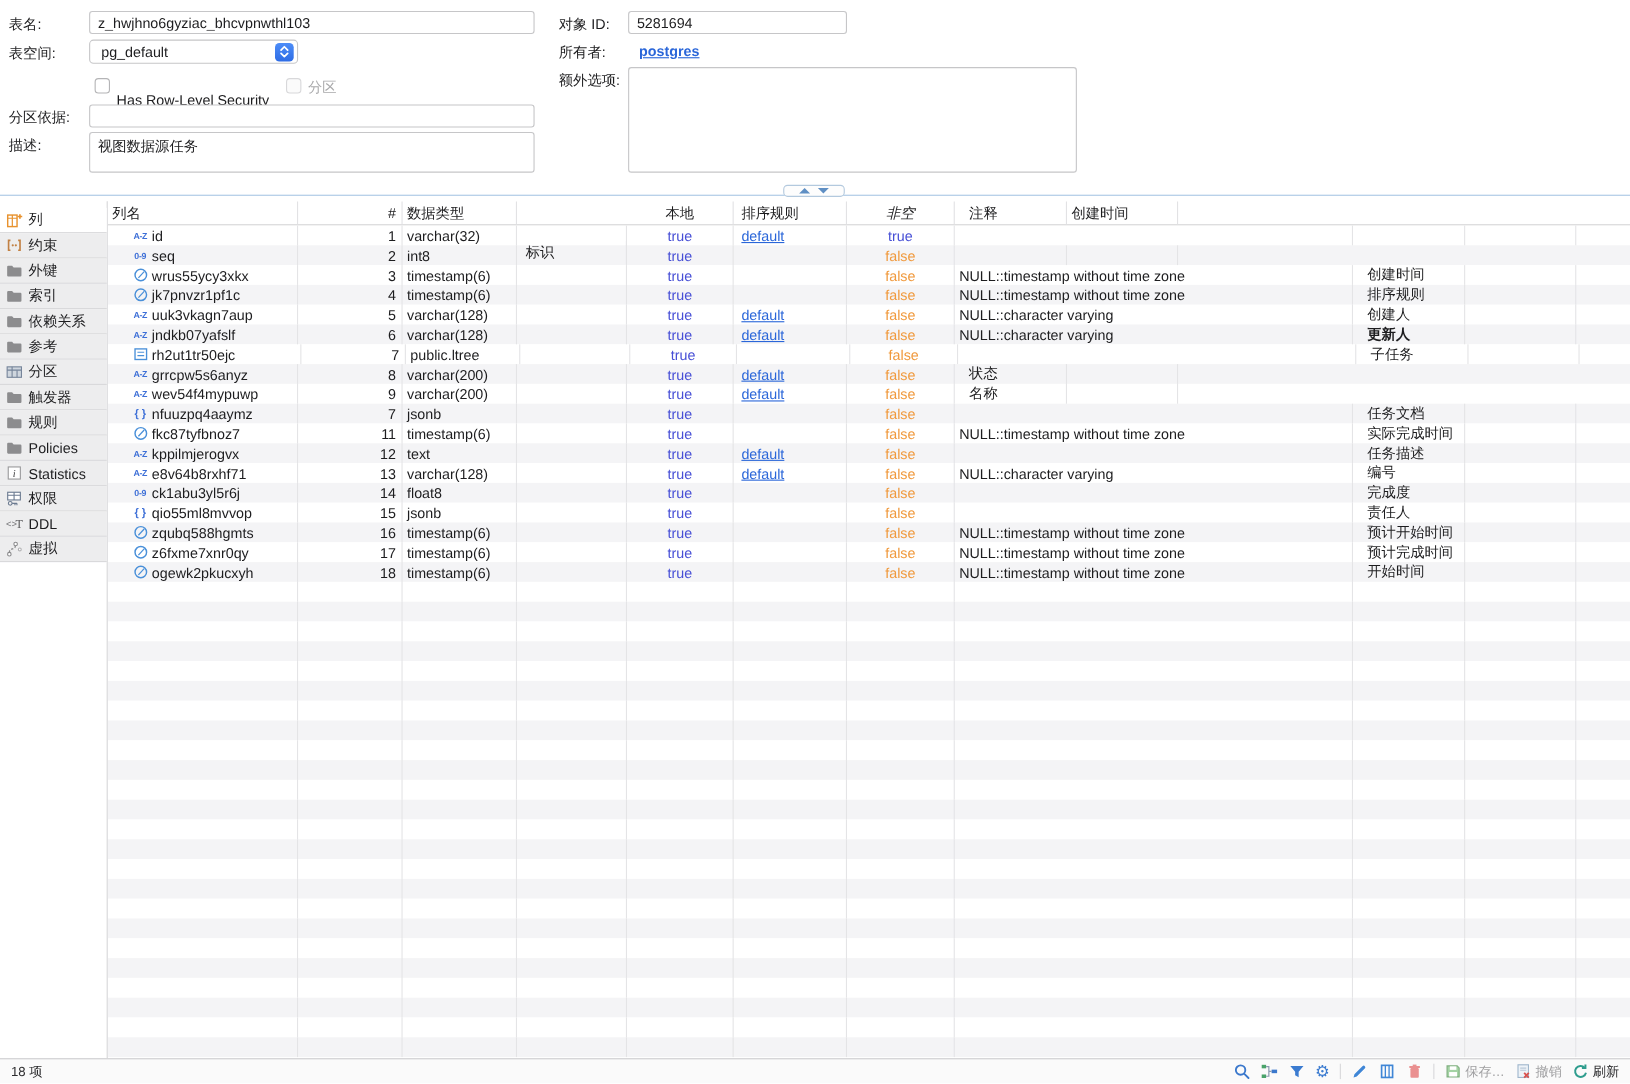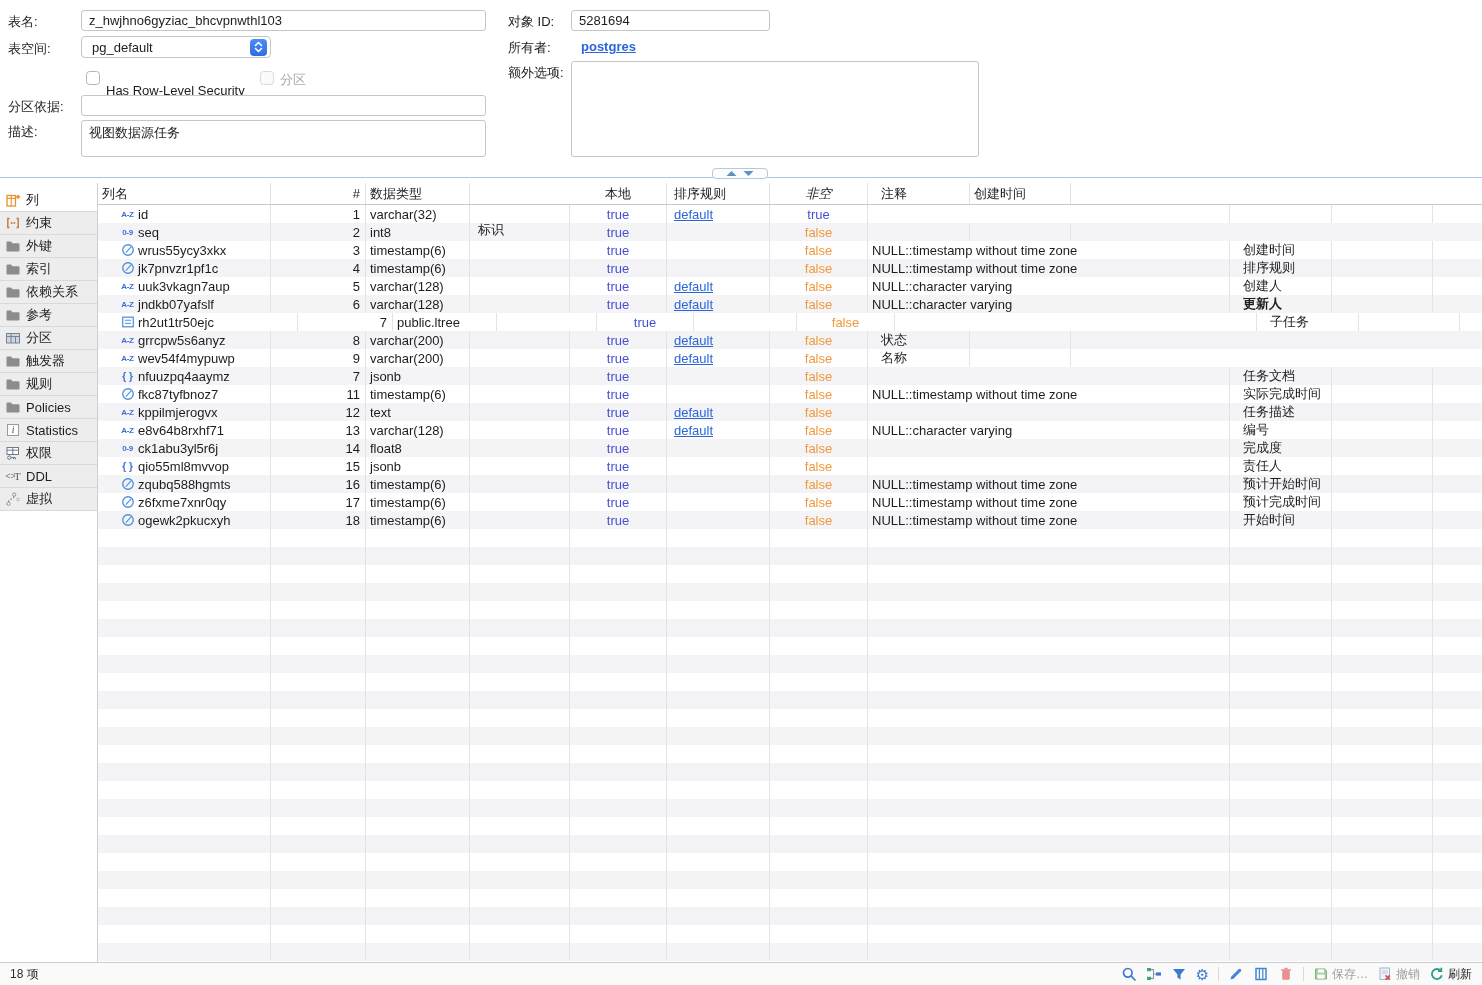--- a/index.html
+++ b/index.html
@@ -407,21 +407,21 @@
       </div>
       <div class="gc" style="width: 98px; justify-content: center; padding: 0px 4px;">
         <span class="t-false">false</span>
       </div>
       <div class="gc" style="width: 362px; padding: 0px 2px 0px 4px;">NULL::character varying</div>
       <div class="gc" style="width: 102px; padding: 0px 2px 0px 13px; font-weight: bold;">更新人</div>
       <div class="gc" style="width: 101px; padding: 0px 2px 0px 4px;"></div>
       <div class="gc noborder" style="width: 49px; padding: 0px 4px;"></div>
     </div>
     <div class="gr">
-      <div class="gc" style="width: 200px; padding: 0px 4px 0px 21px; text-align: right;">
+      <div class="gc" style="width: 176px; padding: 0px 4px 0px 21px; text-align: right;">
         <span class="cell-icon" style="display: inline-flex; align-items: center; justify-content: center;">
           <svg width="14" height="14" viewBox="0 0 16 16">
             <rect x="2" y="2.5" width="12" height="11" fill="none" stroke="#4a90d9" stroke-width="1.4"></rect>
             <line x1="4.5" y1="6" x2="11.5" y2="6" stroke="#4a90d9" stroke-width="1.2"></line>
             <line x1="4.5" y1="9.5" x2="11.5" y2="9.5" stroke="#4a90d9" stroke-width="1.2"></line>
           </svg>
         </span>
         <span>rh2ut1tr50ejc</span>
       </div>
       <div class="gc" style="width: 95px; justify-content: flex-end; padding: 0px 5px 0px 2px;">7</div>

